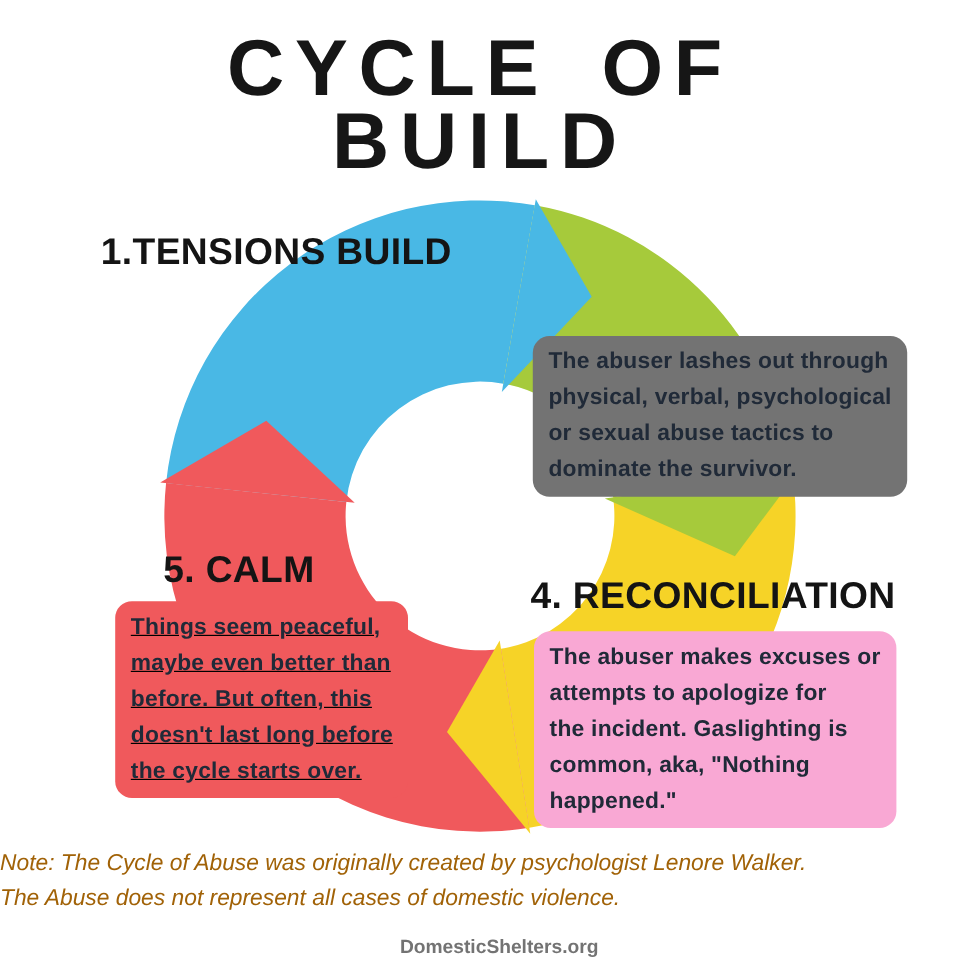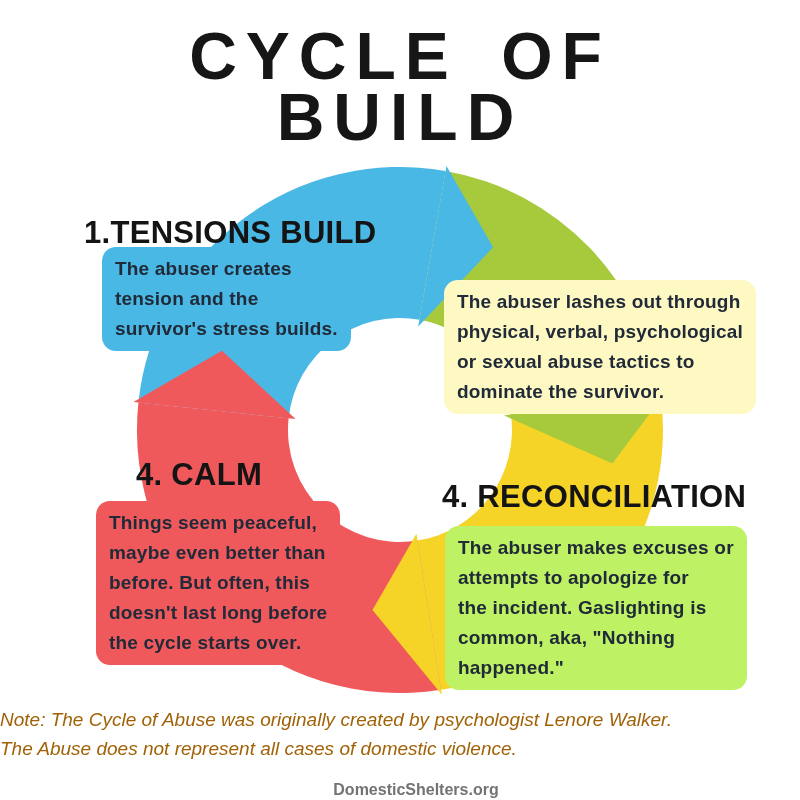--- a/index.html
+++ b/index.html
@@ -13,21 +13,21 @@
     text-align:center; color:#161616; font-weight:800;
     font-size:66px; line-height:61px; letter-spacing:9px; word-spacing:16px;
   }
   
   .diagram { position:absolute; left:0; top:0; width:800px; height:800px; }
   
   .h {
     position:absolute; margin:0; color:#141414; font-weight:800;
     font-size:31px; line-height:32px; letter-spacing:0.3px; white-space:nowrap;
   }
-  .h1 { left:84px;  top:217px; }
+  .h1 { left:84px;  top:194px; }
   .h2 { left:509px; top:228px; }
   .h3 { left:442px; top:481px; }
   .h4 { left:136px; top:459px; }
   
   .box {
     position:absolute; width:max-content; border-radius:14px; padding:7px 13px;
   }
   .box p {
     margin:0; white-space:pre-line; color:#202a38;
     font-size:19px; line-height:30px; font-weight:700; letter-spacing:0.2px;
@@ -65,41 +65,36 @@
     <path d="M441.1 689.8 A263 263 0 0 1 138.4 402.5 L288.6 418.3 A112 112 0 0 0 417.5 540.6 Z" fill="#f0595c"></path>
 
     <path d="M446.5 166.1 L493.1 247.3 L418.2 326.6 Z" fill="#49b8e5"></path>
     <path d="M665.4 392.7 L612.4 463.6 L504 415.4 Z" fill="#a6ca3b"></path>
     <path d="M441.9 694.7 L372.5 609.9 L416.4 533.7 Z" fill="#f6d327"></path>
     <path d="M133.5 402 L221.9 350.7 L295.6 419 Z" fill="#f0595c"></path>
   </svg>
 
   <h2 class="h h1">1.TENSIONS BUILD</h2>
   <h2 class="h h3">4. RECONCILIATION</h2>
-  <h2 class="h h4">4. CALM</h2>
+  <h2 class="h h4">5. CALM</h2>
 
-  <div class="box b1" style="background-color: rgb(73, 184, 229);">
-    <p>The abuser creates
-tension and the
-survivor's stress builds.</p>
-  </div>
-  <div class="box b2" style="background-color: #fef9c3;">
+  <div class="box b2" style="background-color: #737373;">
     <p>The abuser lashes out through
 physical, verbal, psychological
 or sexual abuse tactics to
 dominate the survivor.</p>
   </div>
-  <div class="box b3" style="background-color: #bef264;">
+  <div class="box b3" style="background-color: #f9a8d4;">
     <p>The abuser makes excuses or
 attempts to apologize for
 the incident. Gaslighting is
 common, aka, "Nothing
 happened."</p>
   </div>
-  <div class="box b4" style="background-color: rgb(240, 89, 92);">
+  <div class="box b4" style="background-color: rgb(240, 89, 92); text-decoration: underline;">
     <p>Things seem peaceful,
 maybe even better than
 before. But often, this
 doesn't last long before
 the cycle starts over.</p>
   </div>
 
   <p class="note note1">Note: The Cycle of Abuse was originally created by psychologist Lenore Walker.</p>
   <p class="note note2">The Abuse does not represent all cases of domestic violence.</p>
   <p class="source">DomesticShelters.org</p>

